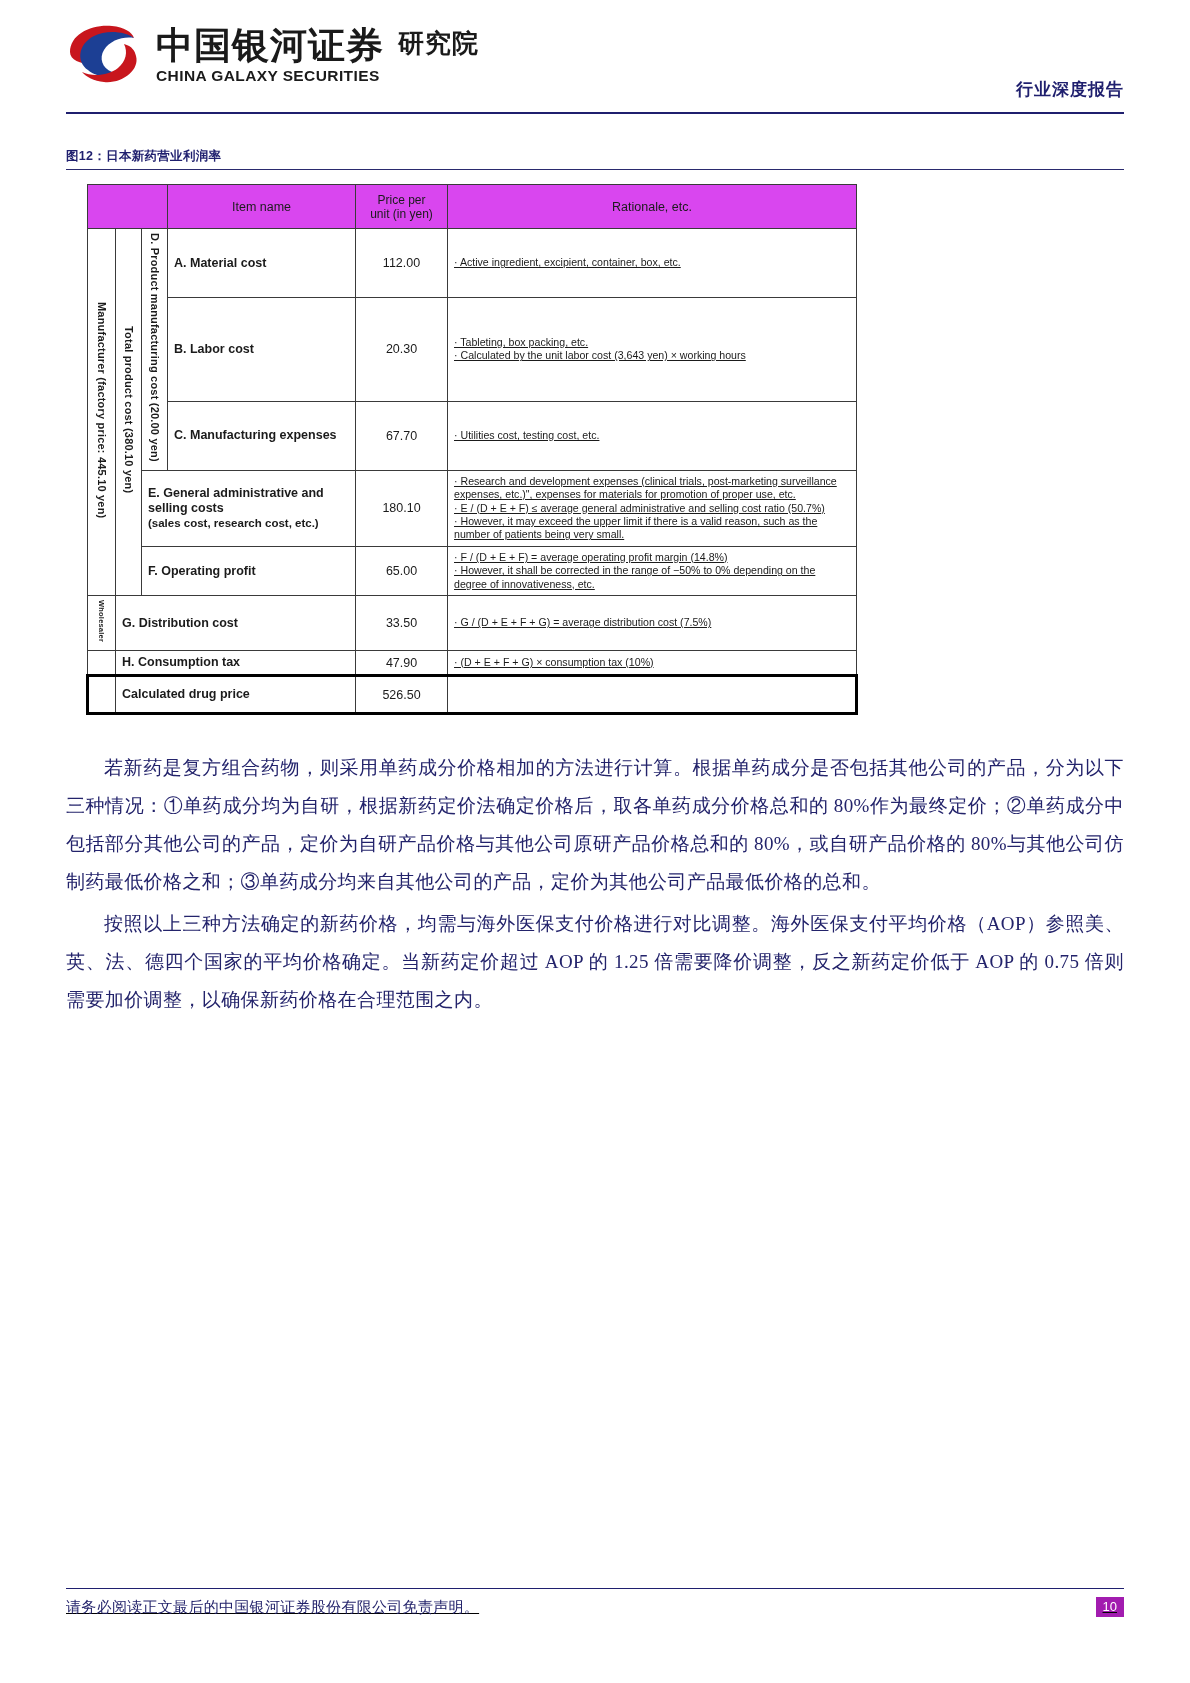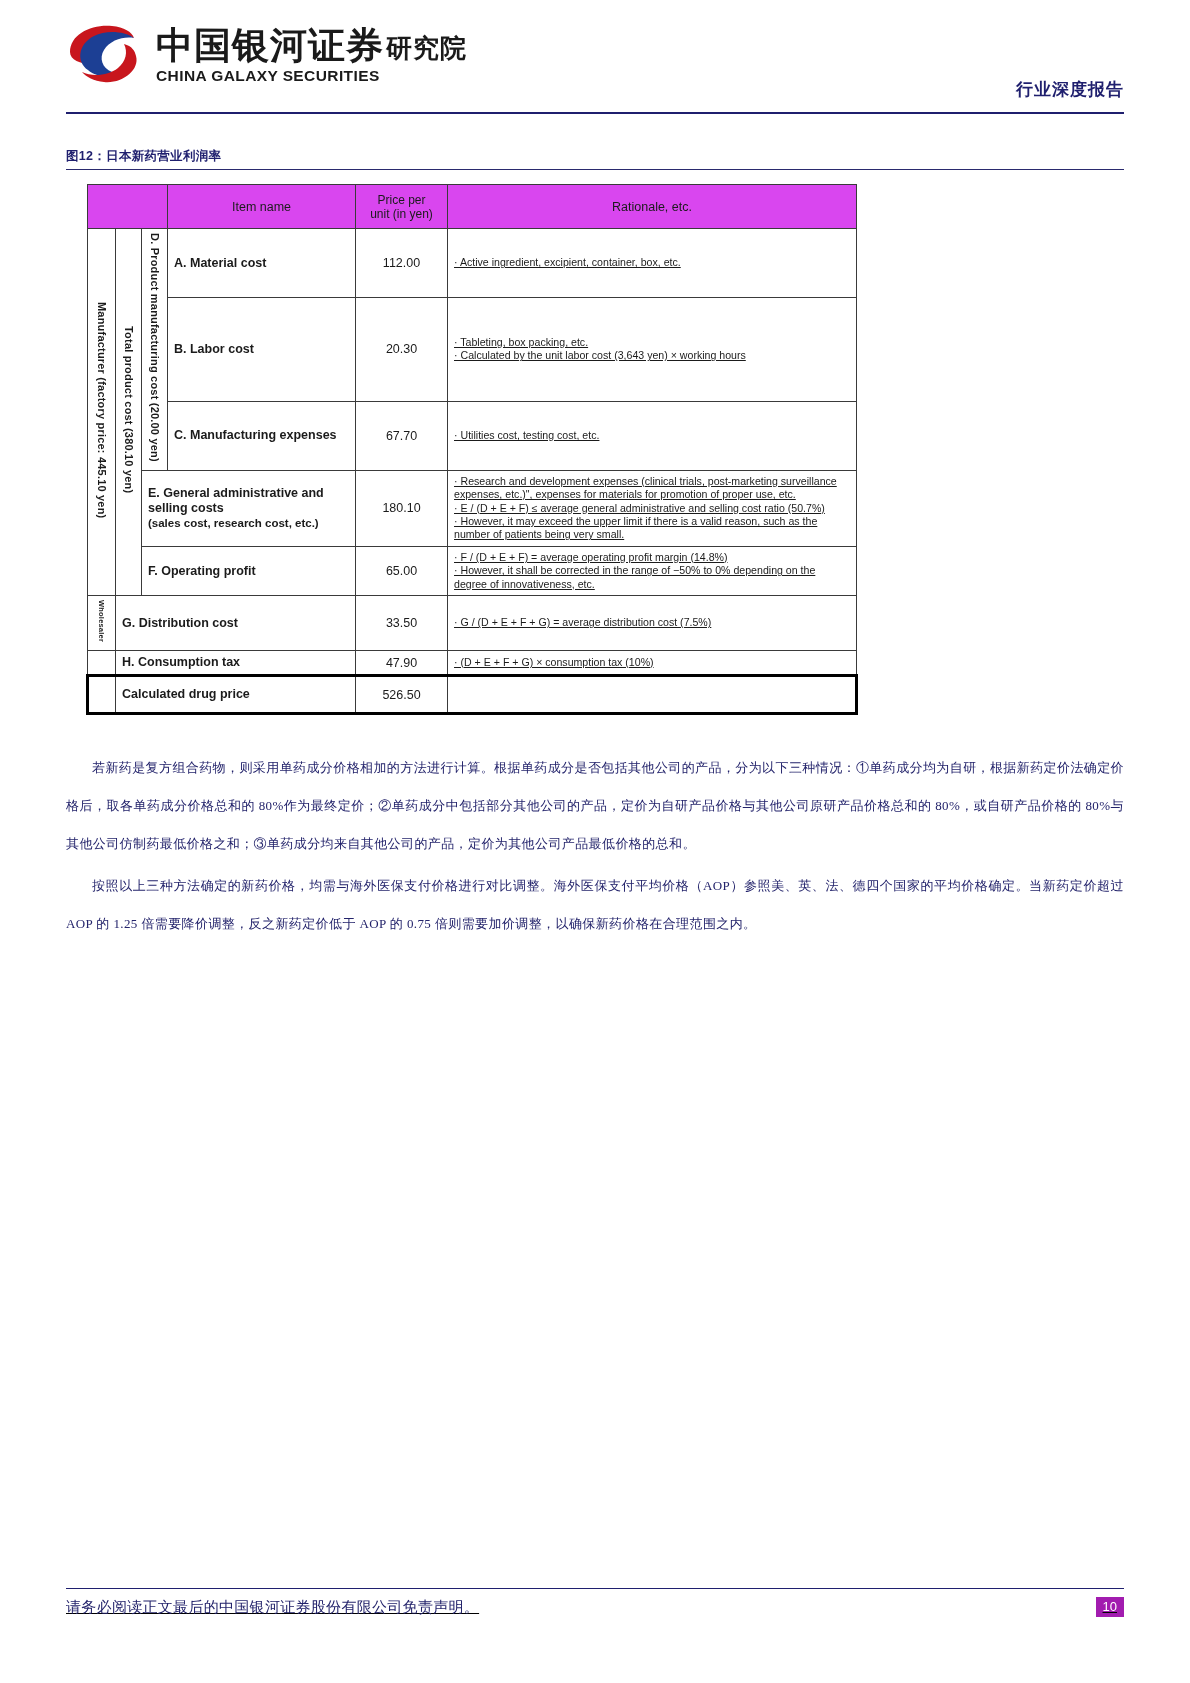--- a/index.html
+++ b/index.html
@@ -26,21 +26,21 @@
     display: flex;
     align-items: flex-end;
   }
   .logo-mark {
     width: 78px;
     height: 64px;
     position: relative;
     margin-right: 12px;
   }
   .logo-mark svg { display: block; }
-  .logo-words { display: flex; align-items: flex-end; }
+  .logo-words { display: flex; }
   .logo-cn-block { display: flex; flex-direction: column; }
   .logo-cn {
     font-family: "Liberation Sans", sans-serif;
     font-weight: bold;
     font-size: 37px;
     line-height: 40px;
     letter-spacing: 1px;
     color: #1a1a1a;
   }
   .logo-en {
@@ -49,21 +49,21 @@
     font-size: 15.5px;
     line-height: 20px;
     letter-spacing: 0.4px;
     color: #1a1a1a;
   }
   .logo-sub {
     font-family: Liberation Mono, monospace;
     font-weight: bold;
     font-size: 26px;
     color: #1a1a1a;
-    margin-left: 2px;
+    margin-left: 14px;
     margin-bottom: 20px;
     letter-spacing: 1px;
   }
   .header-right {
     position: absolute;
     right: 66px;
     top: 78px;
     font-family: "Liberation Sans", sans-serif;
     font-weight: bold;
     font-size: 17px;
@@ -187,21 +187,21 @@
     border-top: 1px solid #2a2a6e;
     padding-top: 6px;
     width: 100%;
   }
 
   
   .body-copy { margin-top: 34px; }
   .body-copy p {
     margin: 0 0 4px 0;
     font-family: "Liberation Serif", serif;
-    font-size: 13px;
+    font-size: 19px;
     line-height: 38px;
     color: #23236b;
     text-align: justify;
     text-justify: inter-ideograph;
     text-indent: 2em;
     letter-spacing: 0.4px;
   }
 
   
   .page-footer {

